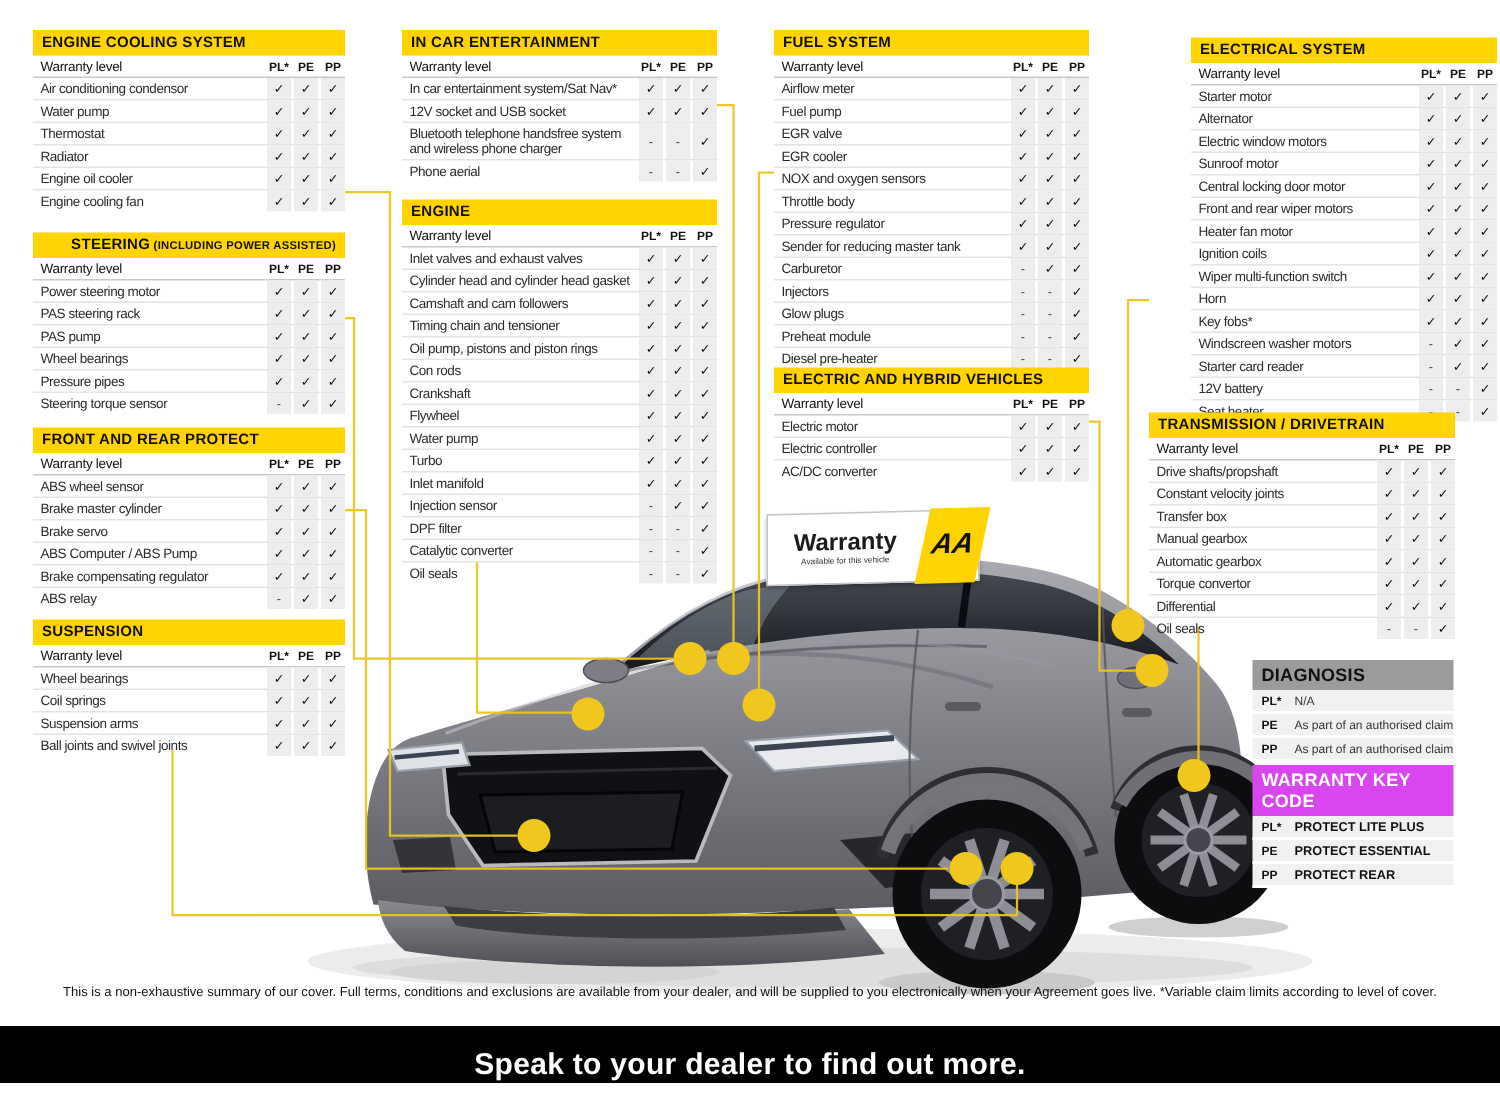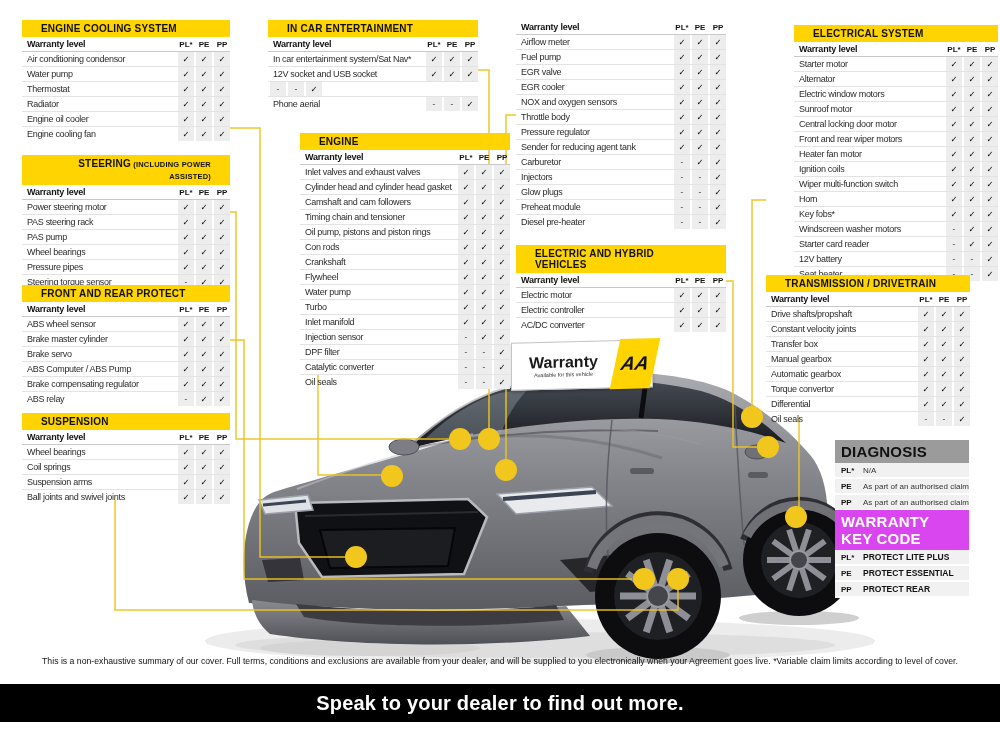--- a/index.html
+++ b/index.html
@@ -1,36 +1,36 @@
 <!DOCTYPE html>
 <html style="--yellow: #FFD400; --diag-gray: #9B9B9B;"><head>
 <meta charset="utf-8">
 <style>
   html,body{margin:0;padding:0;background:#fff;}
   .canvas{position:relative;width:1000px;height:739px;background:#fff;overflow:hidden;
           font-family:"Liberation Sans",sans-serif;-webkit-font-smoothing:antialiased;}
   
   .wtable{position:absolute;z-index:4;}
   .band{background:var(--yellow,#FFD400);color:#111;font-weight:bold;font-size:10px;
-        padding:3px 19px;letter-spacing:.2px;line-height:11px;}
+        padding:3px 6px;letter-spacing:.2px;line-height:11px;}
   .band .suffix{font-size:7.5px;font-weight:bold;}
   .row{display:flex;align-items:stretch;min-height:14px;border-bottom:1px solid #e3e3e3;}
   .row:last-child{border-bottom:none;}
   .lbl{flex:1;font-size:9px;letter-spacing:-.3px;color:#2b2b2b;display:flex;align-items:center;
        padding-left:5px;white-space:nowrap;overflow:hidden;}
   .row.wrap .lbl{white-space:normal;line-height:1.12;padding-top:2px;padding-bottom:2px;letter-spacing:-.35px;}
   .cell{width:16px;margin-left:2px;display:flex;align-items:center;justify-content:center;
         font-size:8.5px;color:#111;background:#ededed;}
   .colhead{border-bottom:1px solid #c9c9c9;}
-  .colhead .lbl{font-weight:bold;font-size:9px;color:#111;letter-spacing:-.2px;}
+  .colhead .lbl{font-weight:normal;font-size:9px;color:#111;letter-spacing:-.2px;}
   .colhead .cell{background:transparent;font-weight:bold;font-size:8px;}
   .cell.na{color:#444;}
   
   .legend{position:absolute;z-index:4;width:134px;}
-  .legend .lhead{font-weight:bold;font-size:15px;color:#111;padding:3px 6px;letter-spacing:.2px;}
+  .legend .lhead{font-weight:bold;font-size:12px;color:#111;padding:3px 6px;letter-spacing:.2px;}
   .legend.diag .lhead{background:var(--diag-gray,#9B9B9B);}
   .legend.keys .lhead{background:#d946ef;color:#fff;}
   .lrow{display:flex;align-items:center;min-height:14px;background:#f1f1f1;border-bottom:2px solid #fff;
         font-size:8px;color:#333;}
   .lrow .code{width:22px;padding-left:6px;font-weight:bold;color:#111;font-size:8px;}
   .legend.keys .lrow{font-weight:bold;color:#111;font-size:8.5px;}
   
   .car-svg,.lines-svg{position:absolute;left:0;top:0;width:1000px;height:739px;pointer-events:none;}
   .car-svg{z-index:1;} .lines-svg{z-index:3;}
   
@@ -40,21 +40,21 @@
   .sign-main{flex:1;display:flex;flex-direction:column;align-items:center;justify-content:center;}
   .sign-title{font-weight:bold;font-size:16px;color:#1a1a1a;line-height:16px;}
   .sign-sub{font-size:5.5px;color:#333;margin-top:1px;}
   .sign-aa{width:40px;background:var(--yellow,#FFD400);display:flex;align-items:center;justify-content:center;
            font-weight:bold;font-style:italic;font-size:19px;color:#111;transform:skewX(-12deg);
            margin-right:-3px;margin-top:-2px;margin-bottom:-2px;}
   
   .disclaimer{position:absolute;left:0;top:656px;width:1000px;text-align:center;font-size:8.7px;
               color:#111;z-index:4;}
   .footer-bar{position:absolute;left:0;top:684px;width:1000px;height:38px;background:#000;z-index:5;
-              display:flex;align-items:center;justify-content:center;}
+              display:flex;align-items:flex-end;justify-content:center;}
   .footer-bar span{color:#fff;font-weight:bold;font-size:20px;letter-spacing:.2px;}
 </style>
 </head>
 <body>
 
 <div class="canvas">
 
   <svg class="car-svg" viewBox="0 0 1000 739">
     <defs>
       <linearGradient id="bodyG" x1="0" y1="0" x2="0" y2="1">
@@ -371,32 +371,33 @@
         <span class="cell">✓</span>
         <span class="cell">✓</span>
       </div>
       <div class="row">
         <span class="lbl">12V socket and USB socket</span>
         <span class="cell">✓</span>
         <span class="cell">✓</span>
         <span class="cell">✓</span>
       </div>
       <div class="row wrap">
+        <span class="lbl">Bluetooth telephone handsfree system and wireless phone charger</span>
         <span class="cell na">-</span>
         <span class="cell na">-</span>
         <span class="cell">✓</span>
       </div>
       <div class="row">
         <span class="lbl">Phone aerial</span>
         <span class="cell na">-</span>
         <span class="cell na">-</span>
         <span class="cell">✓</span>
       </div>
     </section>
-  <section class="wtable" style="left:268px;top:133px;width:210px;margin-left:32px;">
+  <section class="wtable" style="left:268px;top:133px;width:210px;">
       <div class="band">ENGINE</div>
       <div class="row colhead">
         <span class="lbl">Warranty level</span>
         <span class="cell">PL*</span>
         <span class="cell">PE</span>
         <span class="cell">PP</span>
       </div>
       <div class="row">
         <span class="lbl">Inlet valves and exhaust valves</span>
         <span class="cell">✓</span>
@@ -482,20 +483,21 @@
         <span class="cell">✓</span>
       </div>
       <div class="row">
         <span class="lbl">Oil seals</span>
         <span class="cell na">-</span>
         <span class="cell na">-</span>
         <span class="cell">✓</span>
       </div>
     </section>
   <section class="wtable" style="left:516px;top:20px;width:210px;">
+      <div class="band">FUEL SYSTEM</div>
       <div class="row colhead">
         <span class="lbl">Warranty level</span>
         <span class="cell">PL*</span>
         <span class="cell">PE</span>
         <span class="cell">PP</span>
       </div>
       <div class="row">
         <span class="lbl">Airflow meter</span>
         <span class="cell">✓</span>
         <span class="cell">✓</span>
@@ -531,21 +533,21 @@
         <span class="cell">✓</span>
         <span class="cell">✓</span>
       </div>
       <div class="row">
         <span class="lbl">Pressure regulator</span>
         <span class="cell">✓</span>
         <span class="cell">✓</span>
         <span class="cell">✓</span>
       </div>
       <div class="row">
-        <span class="lbl">Sender for reducing agent tank</span>
+        <span class="lbl">Sender for reducing master tank</span>
         <span class="cell">✓</span>
         <span class="cell">✓</span>
         <span class="cell">✓</span>
       </div>
       <div class="row">
         <span class="lbl">Carburetor</span>
         <span class="cell na">-</span>
         <span class="cell">✓</span>
         <span class="cell">✓</span>
       </div>

